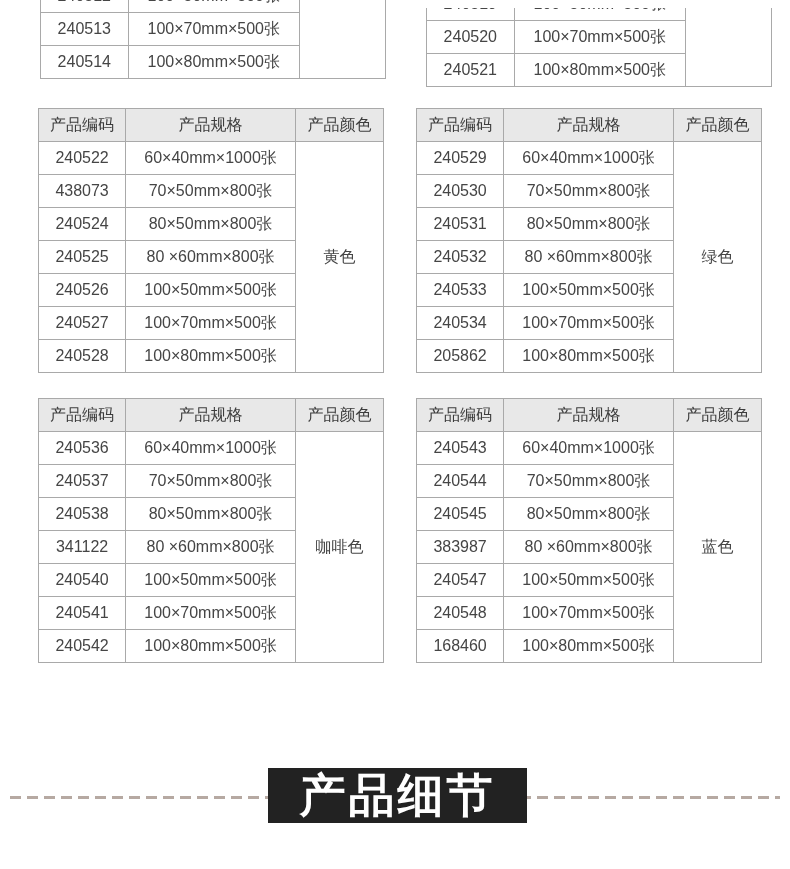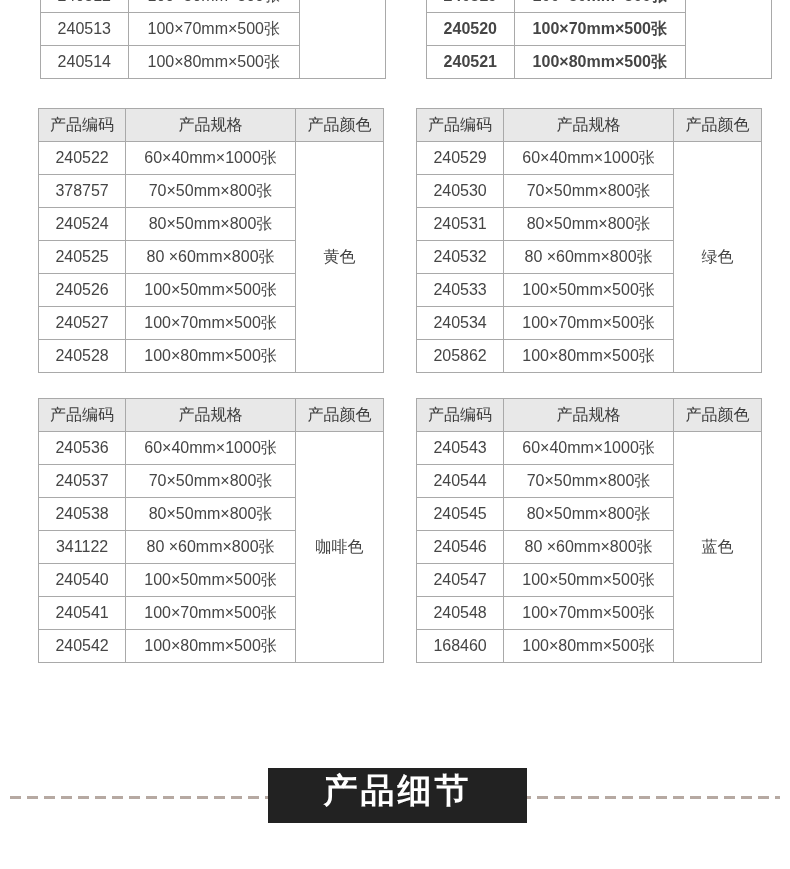--- a/index.html
+++ b/index.html
@@ -31,22 +31,22 @@
   .col-color { width:90px; }
 
   .dash-line {
     position:absolute; left:10px; right:10px; top:796px; height:3px; z-index:1;
     background:repeating-linear-gradient(90deg,
       var(--dash_line,#b6a9a2) 0 11px, transparent 11px 17px);
   }
   .banner-box {
     position:absolute; left:268px; top:768px; width:259px; height:55px; z-index:2;
     background:var(--banner_bg,#222); color:var(--banner_text,#fff);
-    display:flex; align-items:flex-start; justify-content:center;
-    font-size:34px; font-weight:bold; letter-spacing:3px;
+    display:flex; align-items:center; justify-content:center;
+    font-size:46px; font-weight:bold; letter-spacing:3px;
   }
 </style>
 </head>
 <body>
 
 <div class="page">
 
   <div class="tbl-wrap clip" style="left:30px; top:0; width:356px;">
     <table>
       <colgroup>
@@ -65,21 +65,21 @@
         <td>100×70mm×500张</td>
       </tr>
       <tr>
         <td>240514</td>
         <td>100×80mm×500张</td>
       </tr>
     </tbody>
       </table>
   </div>
 
-  <div class="tbl-wrap clip" style="left:416px; top:0; width:356px;font-weight:bold;">
+  <div class="tbl-wrap clip" style="left:416px; top:8px; width:356px;">
     <table>
       <colgroup>
           <col class="col-code">
           <col class="col-spec">
           <col class="col-color">
         </colgroup>
       <tbody>
           <tr>
         <td>240519</td>
         <td>100×50mm×500张</td>
@@ -109,21 +109,21 @@
         <th>产品编码</th>
         <th>产品规格</th>
         <th>产品颜色</th>
       </tr>
       <tr>
         <td>240522</td>
         <td>60×40mm×1000张</td>
         <td rowspan="7">黄色</td>
       </tr>
       <tr>
-        <td>378757</td>
+        <td>438073</td>
         <td>70×50mm×800张</td>
       </tr>
       <tr>
         <td>240524</td>
         <td>80×50mm×800张</td>
       </tr>
       <tr>
         <td>240525</td>
         <td>80 ×60mm×800张</td>
       </tr>
@@ -255,21 +255,21 @@
       </tr>
       <tr>
         <td>240544</td>
         <td>70×50mm×800张</td>
       </tr>
       <tr>
         <td>240545</td>
         <td>80×50mm×800张</td>
       </tr>
       <tr>
-        <td>240546</td>
+        <td>383987</td>
         <td>80 ×60mm×800张</td>
       </tr>
       <tr>
         <td>240547</td>
         <td>100×50mm×500张</td>
       </tr>
       <tr>
         <td>240548</td>
         <td>100×70mm×500张</td>
       </tr>

